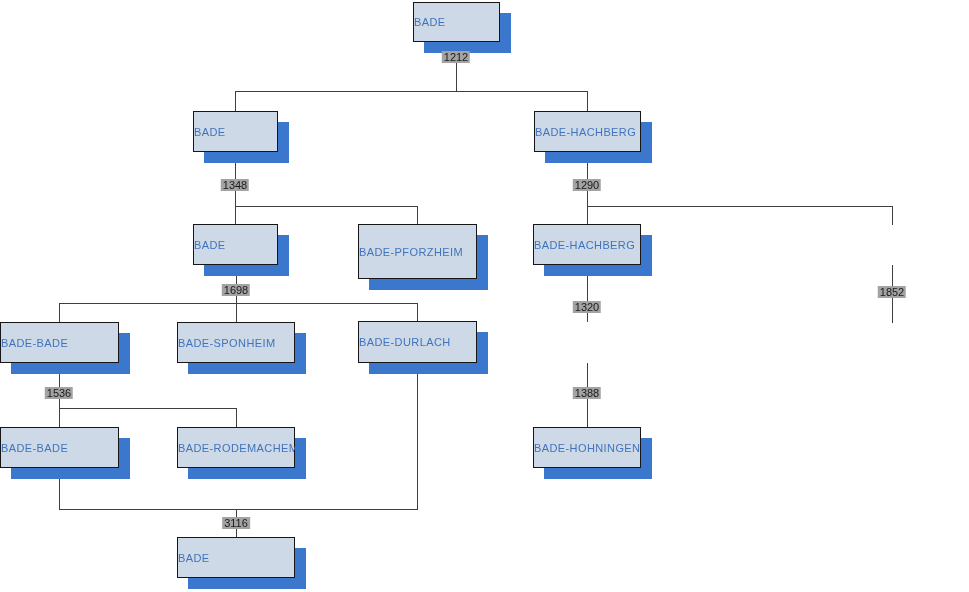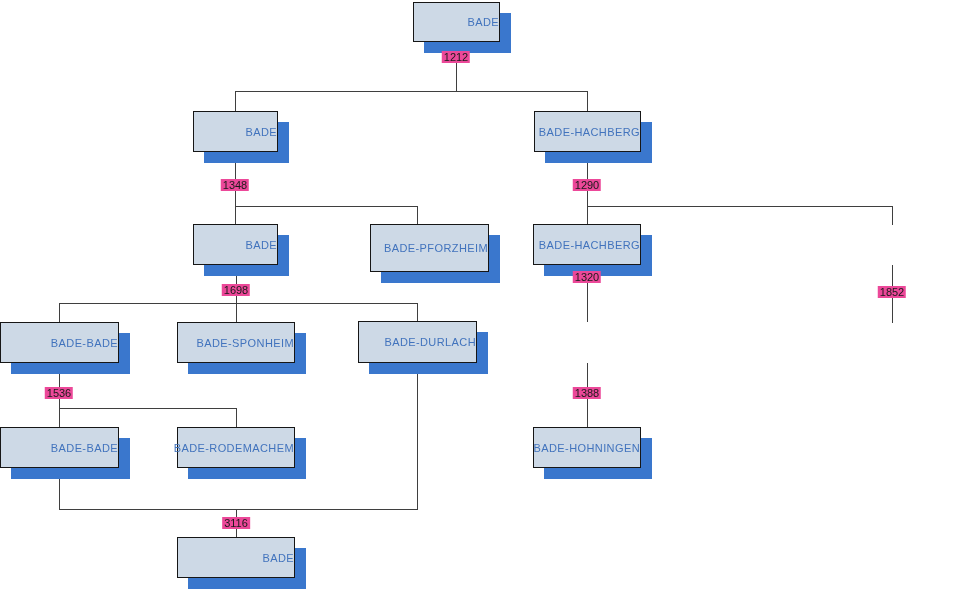--- a/index.html
+++ b/index.html
@@ -19,34 +19,34 @@
   .line.h { height: 1px; }
   .line.v { width: 1px; }
   .node {
     position: absolute;
     z-index: 1;
     background: var(--node-fill, #cdd9e6);
     border: 1px solid var(--node-border, #161616);
     box-shadow: 11px 11px 0 var(--node-shadow, #3a77cd);
     display: flex;
     align-items: center;
-    justify-content: flex-end;
+    justify-content: flex-start;
     box-sizing: border-box;
   }
   .node span {
     font-size: 11px;
     letter-spacing: 0.4px;
     color: var(--node-text, #4173bd);
     white-space: nowrap;
   }
   .year {
     position: absolute;
     z-index: 2;
     transform: translate(-50%, -50%);
-    background: #ec4899;
+    background: #a3a3a3;
     padding: 0 2px;
     font-size: 11px;
     color: var(--year-text, #1a1a1a);
     white-space: nowrap;
   }
 </style>
 </head>
 <body>
 
 <div class="canvas">
@@ -82,21 +82,21 @@
     </div>
   <div class="node" style="left:193px;top:111px;width:85px;height:41px">
       <span>BADE</span>
     </div>
   <div class="node" style="left:534px;top:111px;width:107px;height:41px">
       <span>BADE-HACHBERG</span>
     </div>
   <div class="node" style="left:193px;top:224px;width:85px;height:41px">
       <span>BADE</span>
     </div>
-  <div class="node" style="left:370px;top:224px;width:119px;height:48px">
+  <div class="node" style="left:358px;top:224px;width:119px;height:55px">
       <span>BADE-PFORZHEIM</span>
     </div>
   <div class="node" style="left:533px;top:224px;width:108px;height:41px">
       <span>BADE-HACHBERG</span>
     </div>
   <div class="node" style="left:0px;top:322px;width:119px;height:41px">
       <span>BADE-BADE</span>
     </div>
   <div class="node" style="left:177px;top:322px;width:118px;height:41px">
       <span>BADE-SPONHEIM</span>
@@ -114,19 +114,19 @@
       <span>BADE-RODEMACHEM</span>
     </div>
   <div class="node" style="left:177px;top:537px;width:118px;height:41px">
       <span>BADE</span>
     </div>
 
   <div class="year" style="left:456px;top:57px">1212</div>
   <div class="year" style="left:235px;top:185px">1348</div>
   <div class="year" style="left:587px;top:185px">1290</div>
   <div class="year" style="left:236px;top:290px">1698</div>
-  <div class="year" style="left:587px;top:277px">1320</div>
+  <div class="year" style="left:587px;top:307px">1320</div>
   <div class="year" style="left:892px;top:292px">1852</div>
   <div class="year" style="left:59px;top:393px">1536</div>
   <div class="year" style="left:587px;top:393px">1388</div>
   <div class="year" style="left:236px;top:523px">3116</div>
 
 </div>
 
 </body></html>

